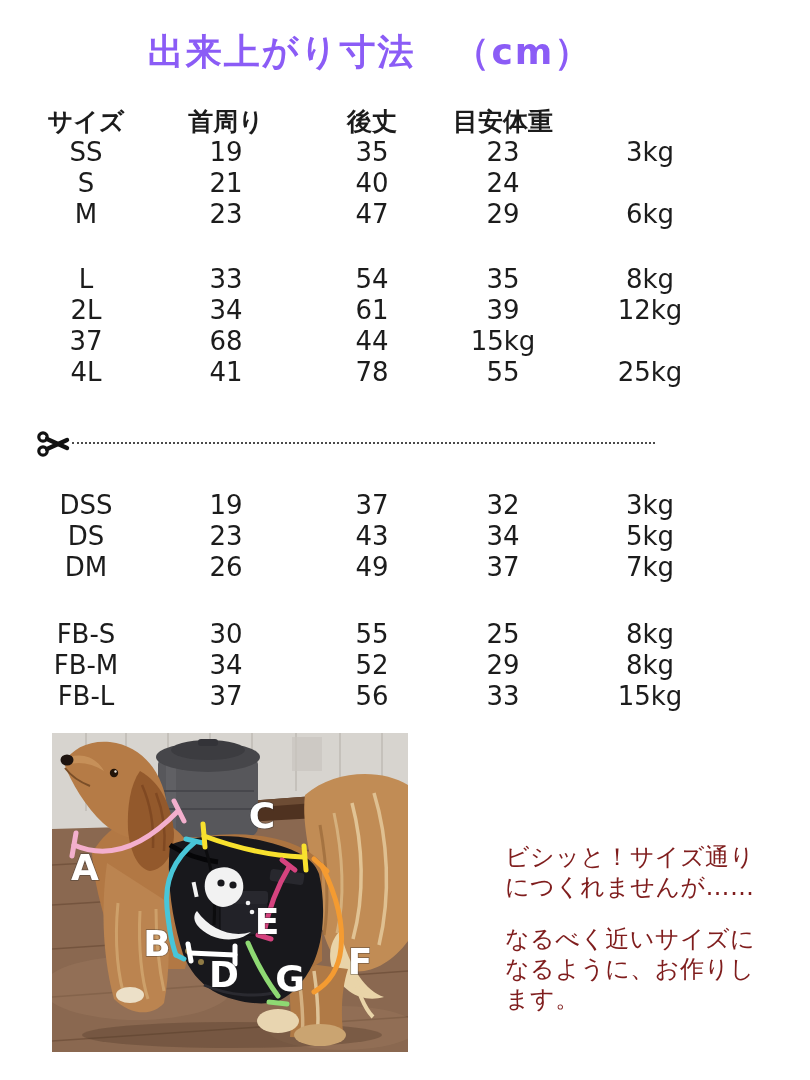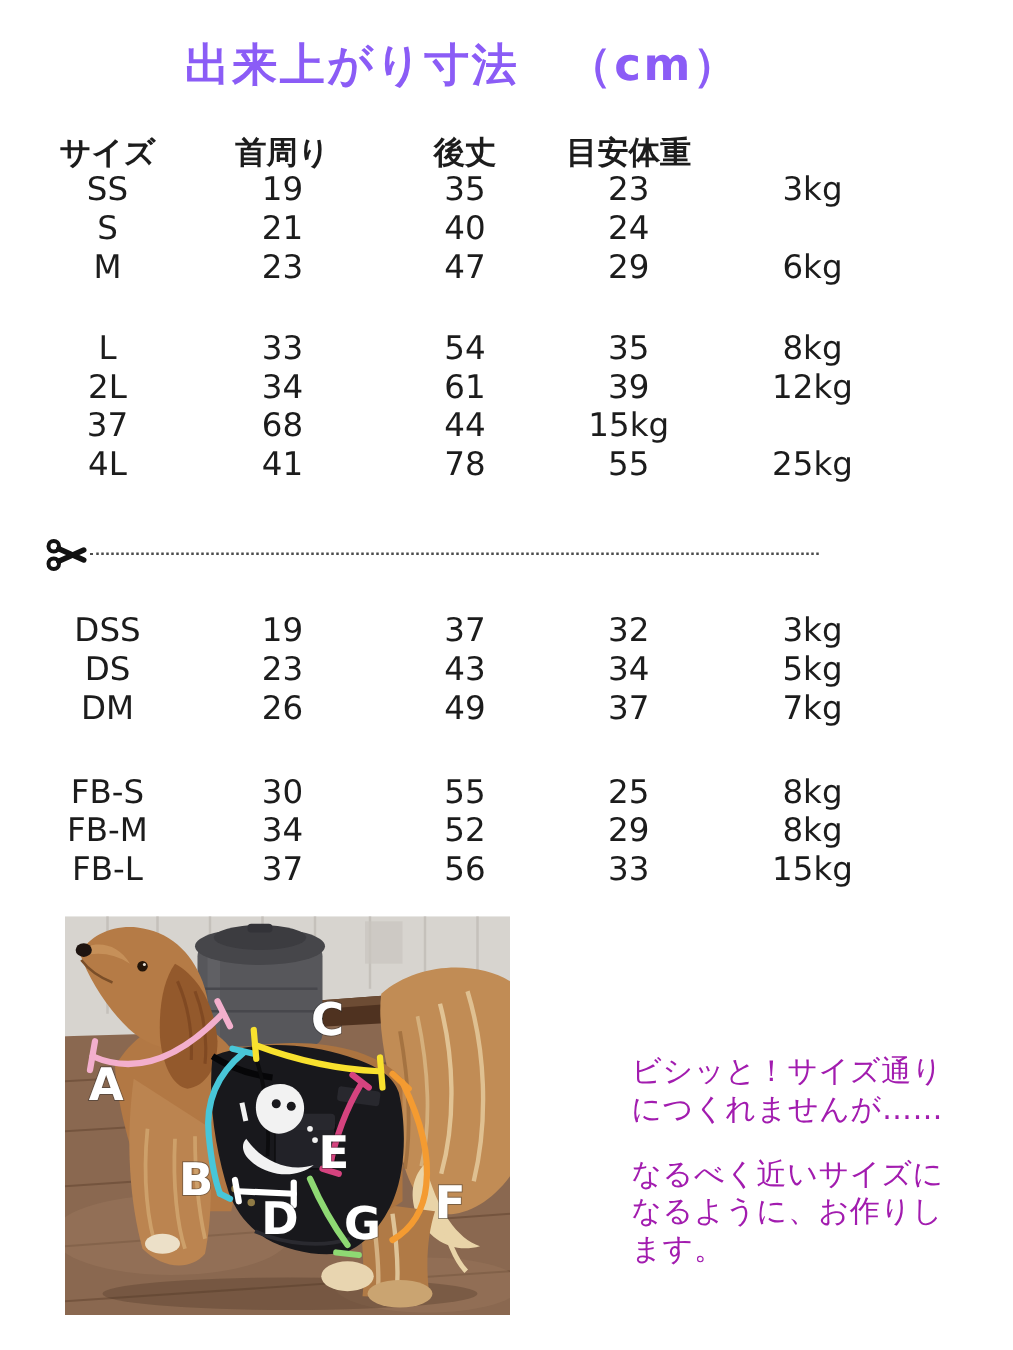--- a/index.html
+++ b/index.html
@@ -16,21 +16,21 @@
   .scissors{position:absolute;left:16px;top:2px;width:34px;height:32px;}
   .dotline{position:absolute;left:52px;right:83px;top:16px;border-top:2px dotted #4b4b4b;}
   [data-section="1"] .tgroup:first-child{margin-top:28px;}
   [data-section="1"] .tgroup + .tgroup{margin-top:36px;}
   .photo{position:absolute;left:52px;top:733px;width:356px;height:319px;}
   .photo svg{display:block;width:100%;height:100%;}
   .mline{fill:none;stroke-width:5;stroke-linecap:round;}
   .plabel{font-family:"DejaVu Sans",sans-serif;font-weight:bold;font-size:36px;fill:#ffffff;
           stroke:rgba(40,40,40,.45);stroke-width:1.4px;paint-order:stroke;text-anchor:middle;}
   .notes{position:absolute;left:505px;top:842px;width:300px;}
-  .nline{font-size:24px;line-height:30px;letter-spacing:.5px;color:#a21caf;white-space:nowrap;}
+  .nline{font-size:24px;line-height:30px;letter-spacing:.5px;color:#7f1d1d;white-space:nowrap;}
   .p2{margin-top:22px;}
 </style>
 </head>
 <body>
 
 <div class="page">
 
   <h1 class="title">出来上がり寸法　（cm）</h1>
 
   <div class="table">

